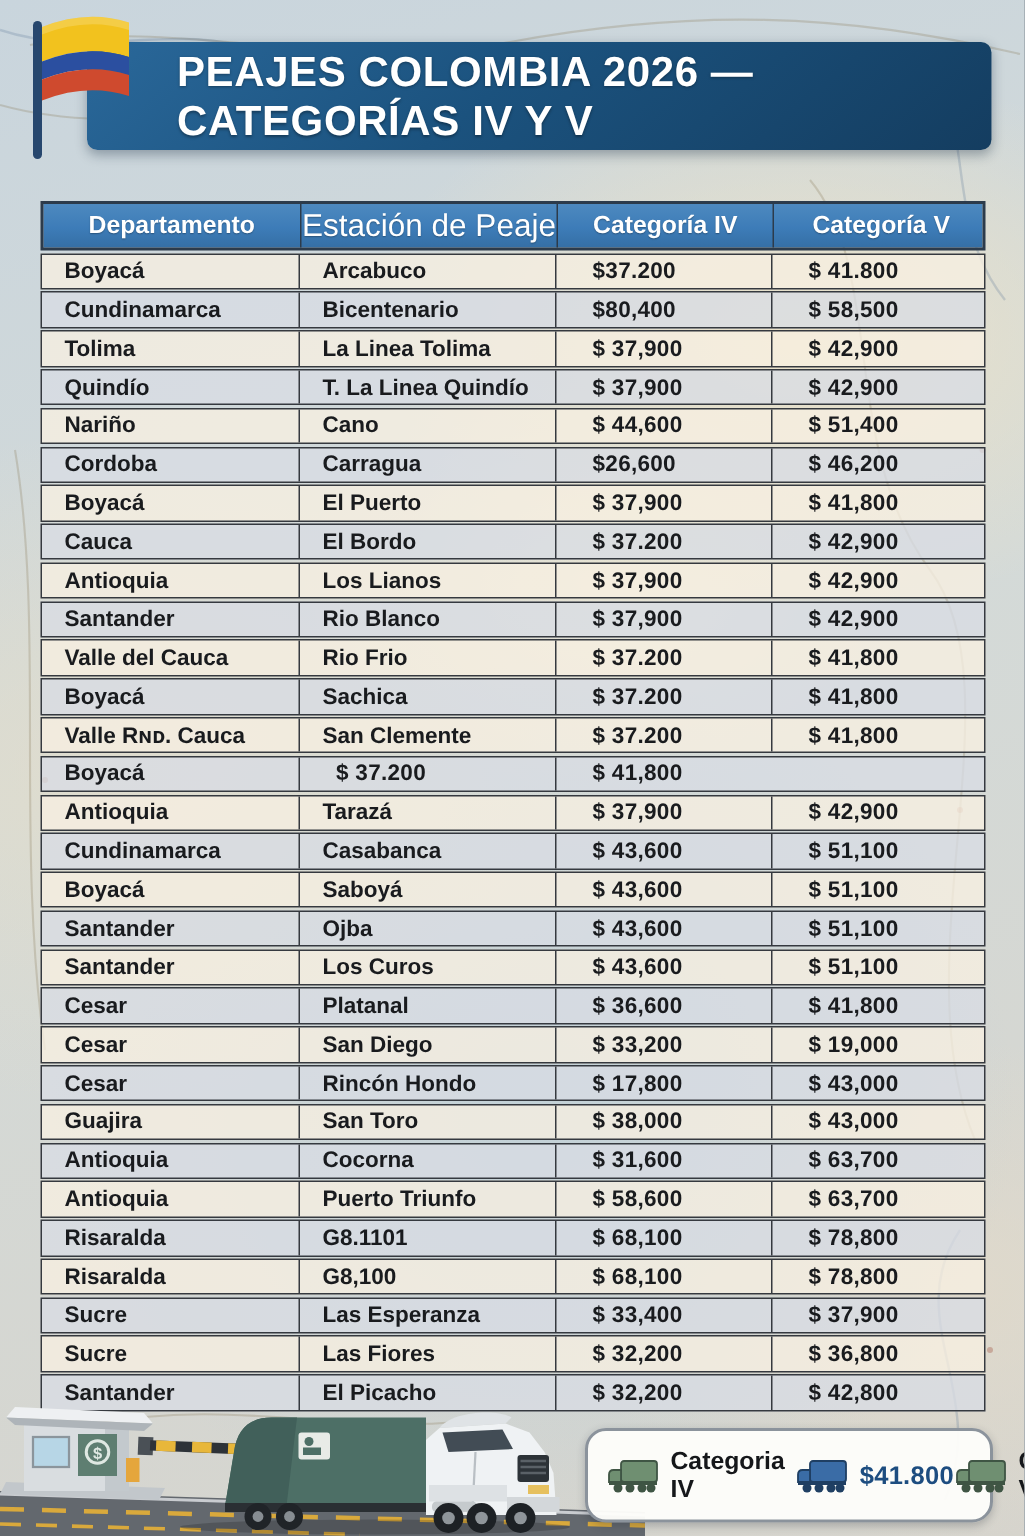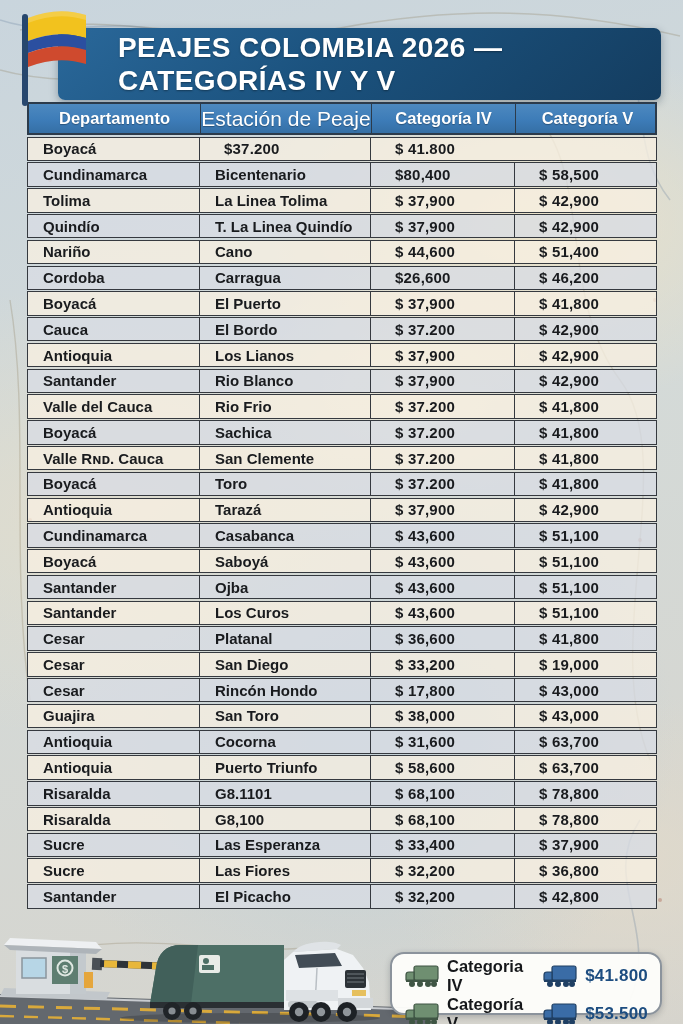--- a/index.html
+++ b/index.html
@@ -21,21 +21,21 @@
     background:linear-gradient(140deg,#2a689a 0%,var(--banner-bg,#1b527e) 45%,#143d60 100%);
     border-radius:7px;box-shadow:0 3px 8px rgba(20,40,60,.35);
     display:flex;flex-direction:column;justify-content:center;padding-left:60px;box-sizing:border-box;
   }
   .title-line{
     color:#fff;font-weight:800;font-size:28px;line-height:33px;letter-spacing:.4px;
     text-shadow:0 1px 2px rgba(0,0,0,.35);white-space:nowrap;
   }
   .flag{position:absolute;left:20px;top:8px;z-index:3;}
   
-  .table{position:absolute;left:27px;top:102px;width:630px;z-index:2;}
+  .table{position:absolute;left:27px;top:134px;width:630px;z-index:2;}
   .thead,.tr{display:grid;grid-template-columns:171px 171px 144px 144px;box-sizing:border-box;}
   .thead{
     height:33px;border:2px solid #2c3b4b;margin-bottom:1.6px;
     background:linear-gradient(#4d89bf 0%,var(--header-bg,#3d7cb8) 55%,#356fa5 100%);
   }
   .th{
     color:#fff;display:flex;align-items:center;justify-content:center;
     font-size:16.5px;font-weight:700;text-shadow:0 1px 1px rgba(0,0,0,.3);
     border-left:1.6px solid #2c3b4b;
   }
@@ -51,21 +51,21 @@
     font-size:15px;font-weight:700;padding-left:15px;box-sizing:border-box;
     border-left:1.6px solid var(--border-dark,#35393f);white-space:nowrap;overflow:hidden;
   }
   .td:first-child{border-left:none;}
   .td.money{padding-left:24px;letter-spacing:.2px;}
   
   .footer-art{position:absolute;left:0;bottom:0;z-index:2;}
   .legend{
     position:absolute;right:21px;top:952px;width:272px;height:63px;z-index:3;
     background:rgba(253,253,250,.97);border:2px solid #8b939c;border-radius:14px;
-    box-sizing:border-box;display:flex;flex-direction:column;justify-content:space-evenly;
+    box-sizing:border-box;display:flex;flex-direction:row;justify-content:space-evenly;
     padding:3px 12px;box-shadow:0 2px 6px rgba(30,40,50,.25);
   }
   .legend-row{display:flex;align-items:center;gap:7px;}
   .legend-label{font-size:16.5px;font-weight:800;color:#15171a;flex:1;}
   .legend-value{font-size:17px;font-weight:800;color:var(--legend-value-blue,#1d4d80);letter-spacing:.2px;}
 </style>
 </head>
 <body>
 
 <div class="page">
@@ -109,20 +109,21 @@
   <div class="table">
     <div class="thead">
       <div class="th">Departamento</div>
       <div class="th light">Estación de Peaje</div>
       <div class="th">Categoría IV</div>
       <div class="th">Categoría V</div>
     </div>
     <div class="tbody">
   <div class="tr">
     <div class="td">Boyacá</div>
+    <div class="td">Arcabuco</div>
     <div class="td money">$37.200</div>
     <div class="td money">$ 41.800</div>
   </div>
 
   <div class="tr alt">
     <div class="td">Cundinamarca</div>
     <div class="td">Bicentenario</div>
     <div class="td money">$80,400</div>
     <div class="td money">$ 58,500</div>
   </div>
@@ -199,21 +200,20 @@
 
   <div class="tr">
     <div class="td">Valle Rɴᴅ. Cauca</div>
     <div class="td">San Clemente</div>
     <div class="td money">$ 37.200</div>
     <div class="td money">$ 41,800</div>
   </div>
 
   <div class="tr alt">
     <div class="td">Boyacá</div>
-    <div class="td">Toro</div>
     <div class="td money">$ 37.200</div>
     <div class="td money">$ 41,800</div>
   </div>
 
   <div class="tr">
     <div class="td">Antioquia</div>
     <div class="td">Tarazá</div>
     <div class="td money">$ 37,900</div>
     <div class="td money">$ 42,900</div>
   </div>

